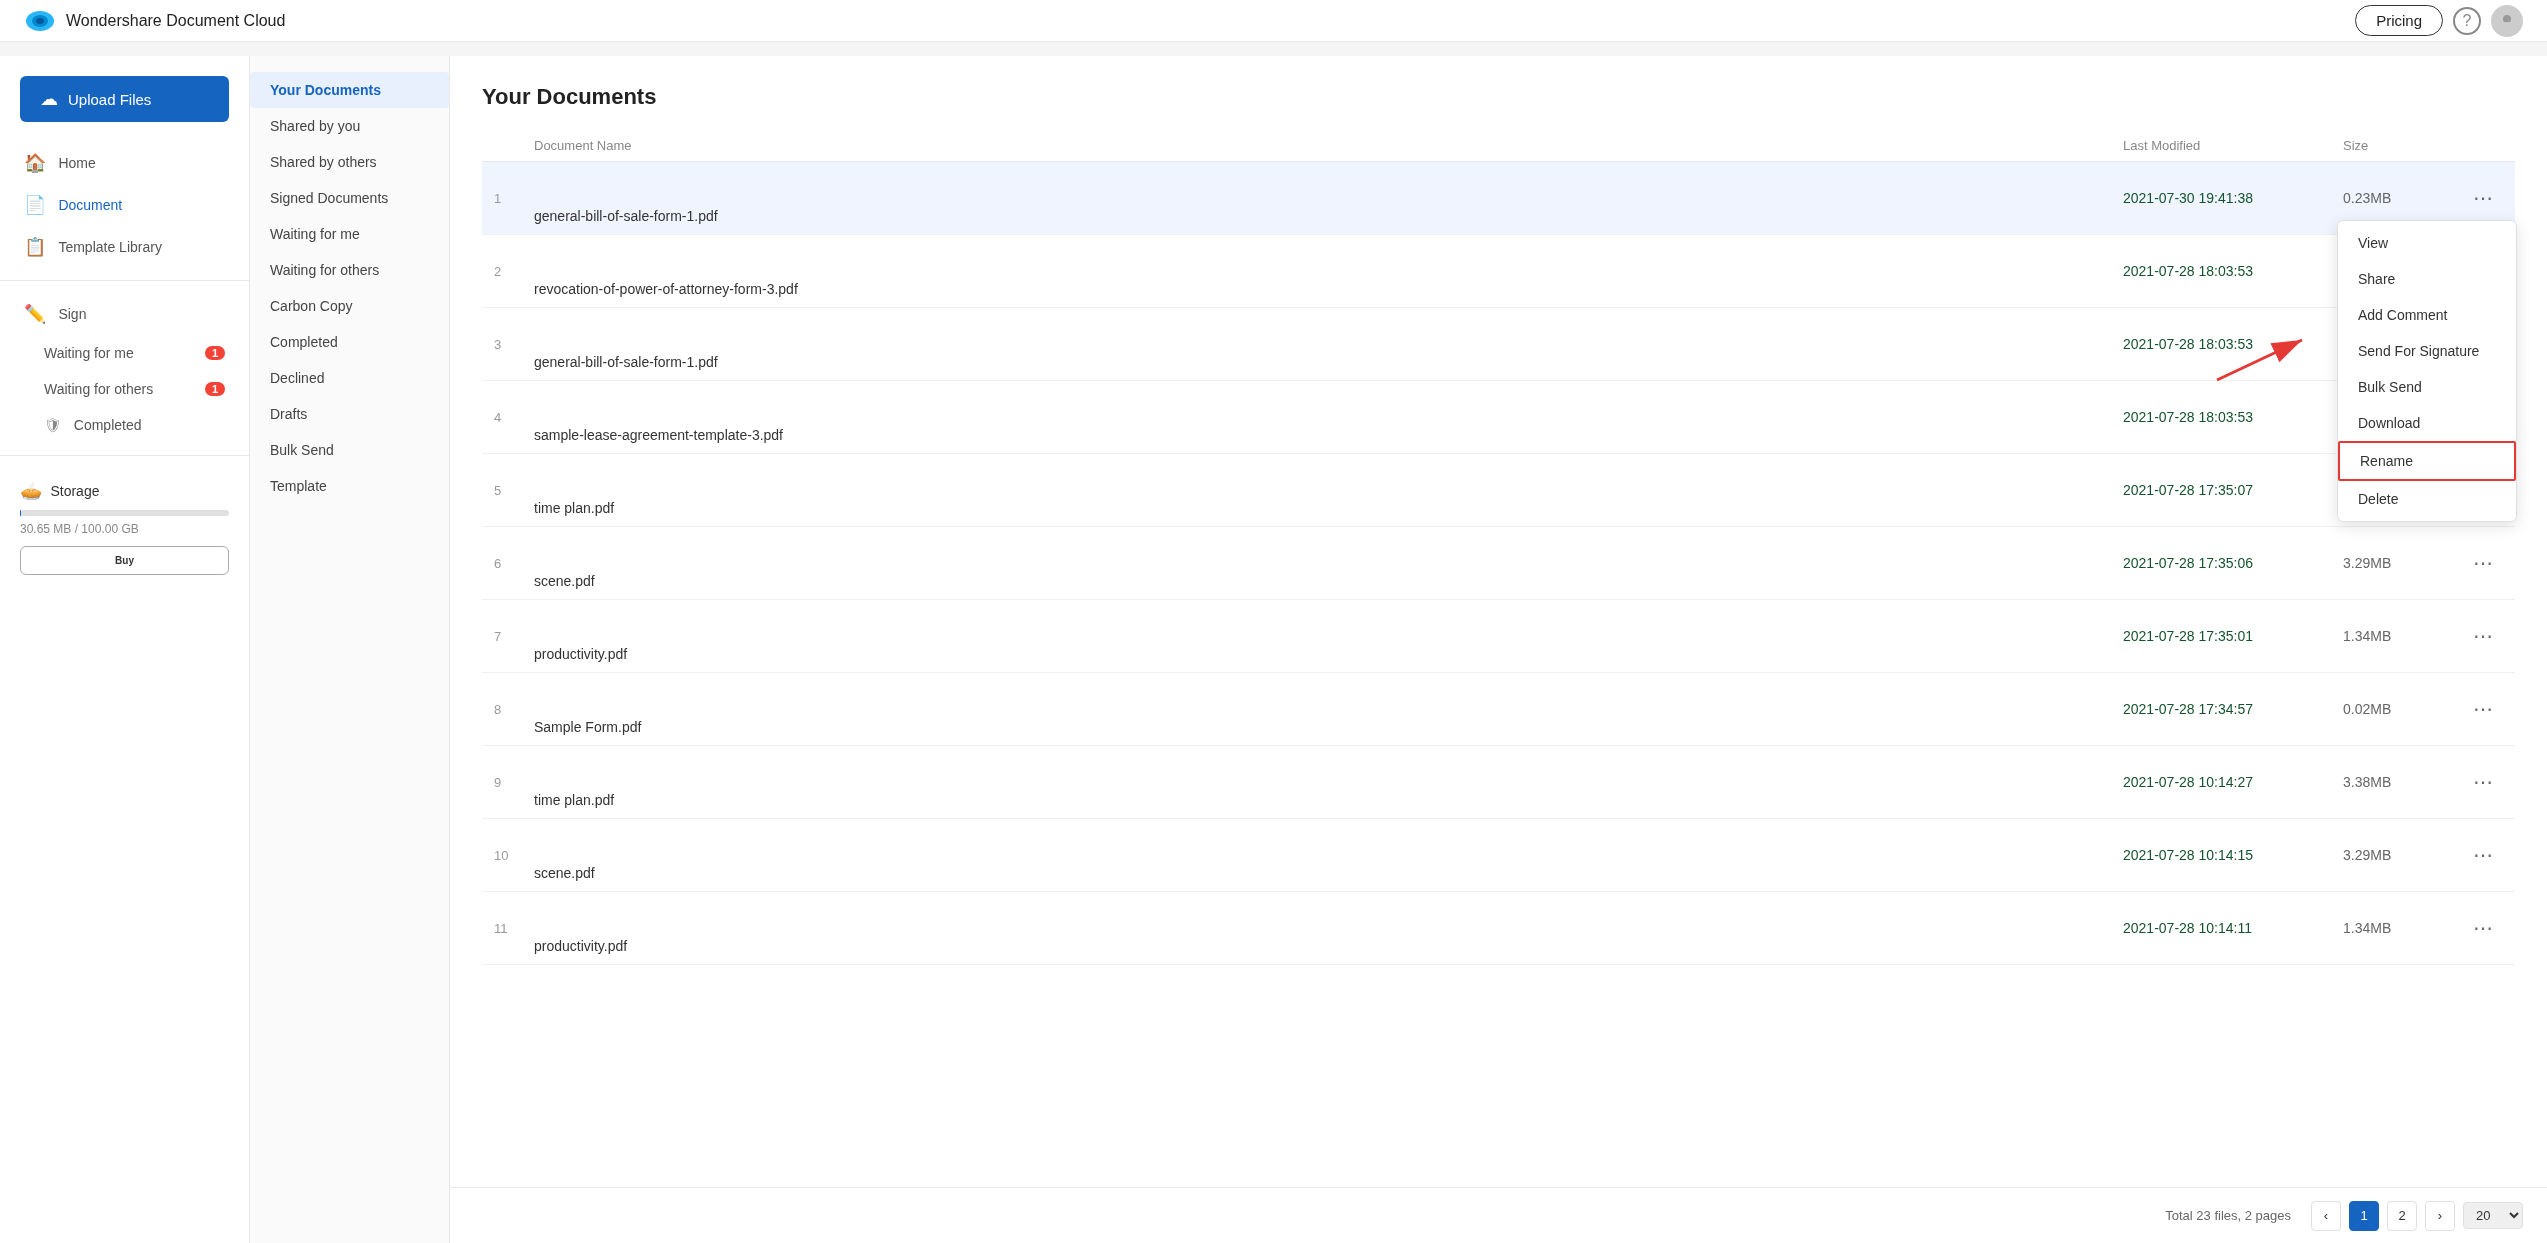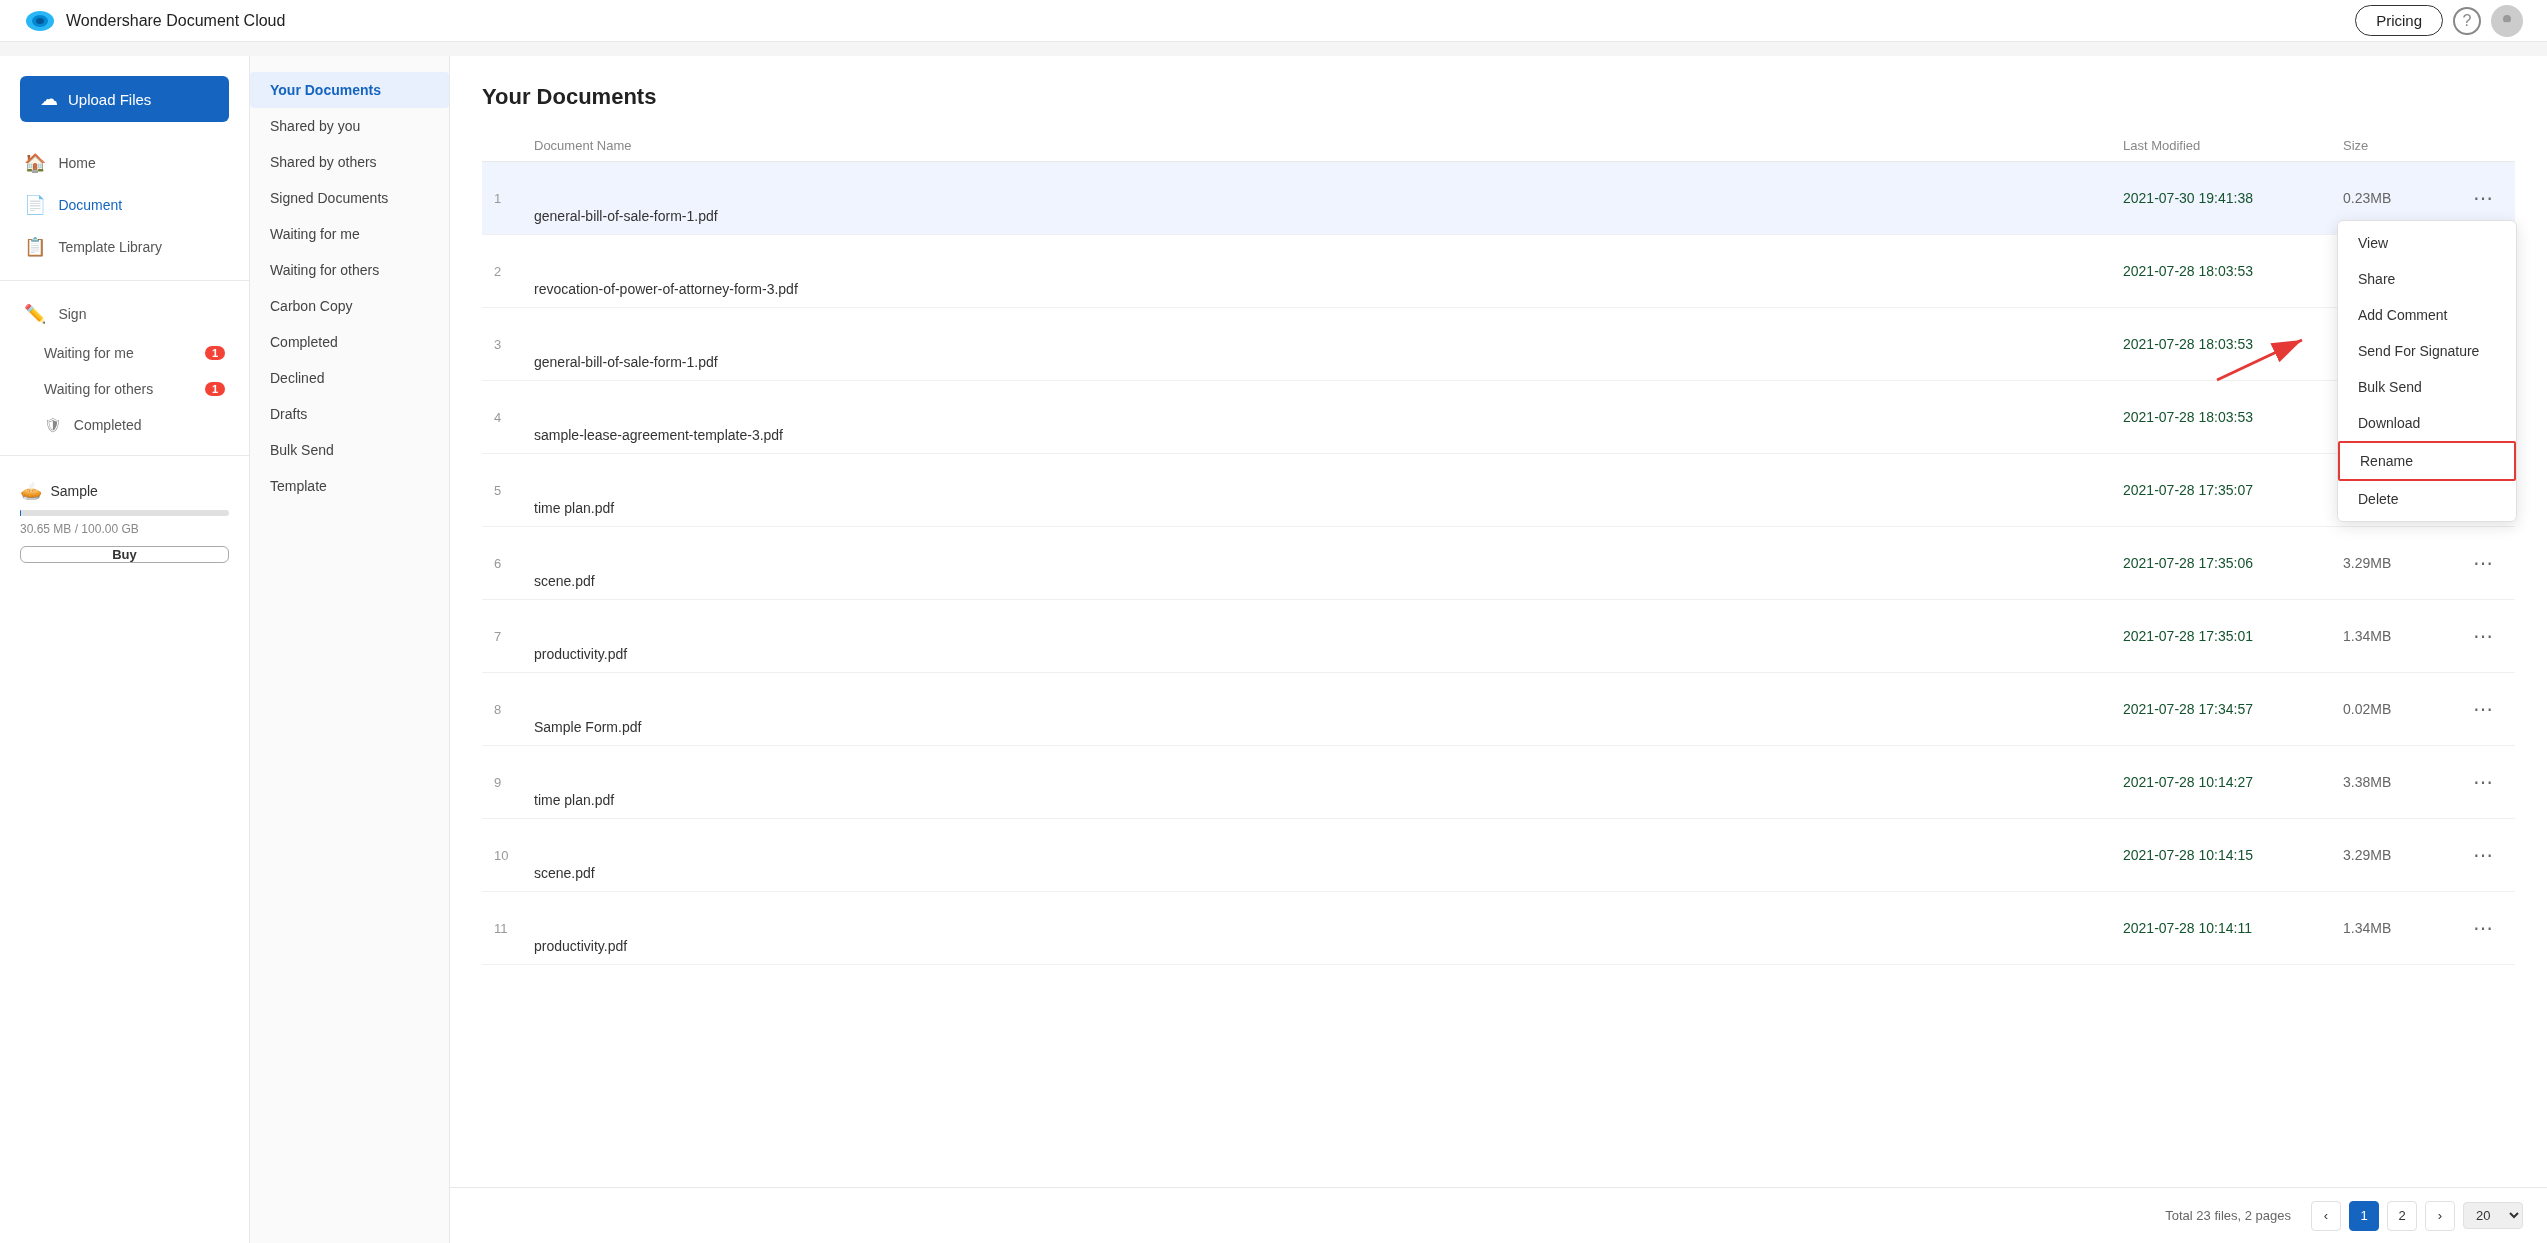--- a/index.html
+++ b/index.html
@@ -50,21 +50,21 @@
     .nav-badge {
       margin-left: auto; background: #f44336; color: #fff;
       border-radius: 10px; padding: 1px 7px; font-size: 11px; font-weight: bold;
     }
     .nav-divider { border: none; border-top: 1px solid #e8e8e8; margin: 8px 0; }
     .storage-section { padding: 16px 20px; }
     .storage-label { font-size: 14px; font-weight: 500; color: #333; margin-bottom: 8px; display: flex; align-items: center; gap: 8px; }
     .storage-bar { background: #e0e0e0; border-radius: 4px; height: 6px; margin-bottom: 6px; }
     .storage-fill { background: #1565c0; height: 100%; border-radius: 4px; width: 0.3%; }
     .storage-text { font-size: 12px; color: #888; }
-    .buy-btn { width: 100%; margin-top: 10px; border: 1.5px solid #aaa; border-radius: 6px; background: transparent; cursor: pointer; font-size: 13px; font-weight: 600; color: #333; }
+    .buy-btn { width: 100%; margin-top: 10px; padding: 8px; border: 1.5px solid #aaa; border-radius: 6px; background: transparent; cursor: pointer; font-size: 10px; font-weight: 600; color: #333; }
 
     
     .sub-sidebar {
       position: fixed; top: 56px; left: 250px; bottom: 0; width: 200px;
       background: #fafafa; border-right: 1px solid #e8e8e8;
       overflow-y: auto; padding: 16px 0;
     }
     .sub-item {
       padding: 10px 20px; cursor: pointer; color: #444; font-size: 14px; border-radius: 4px;
     }
@@ -195,21 +195,21 @@
       <span class="nav-icon" style="font-size:14px;">🛡</span>
       <span>Completed</span>
     </div>
   </div>
 
   <hr class="nav-divider">
 
   <div class="storage-section">
     <div class="storage-label">
       <span class="storage-pie">🥧</span>
-      <span>Sample</span>
+      <span>Storage</span>
     </div>
     <div class="storage-bar">
       <div class="storage-fill"></div>
     </div>
     <div class="storage-text">30.65 MB / 100.00 GB</div>
     <button class="buy-btn">Buy</button>
   </div>
 </div>
 
 <div class="sub-sidebar">

